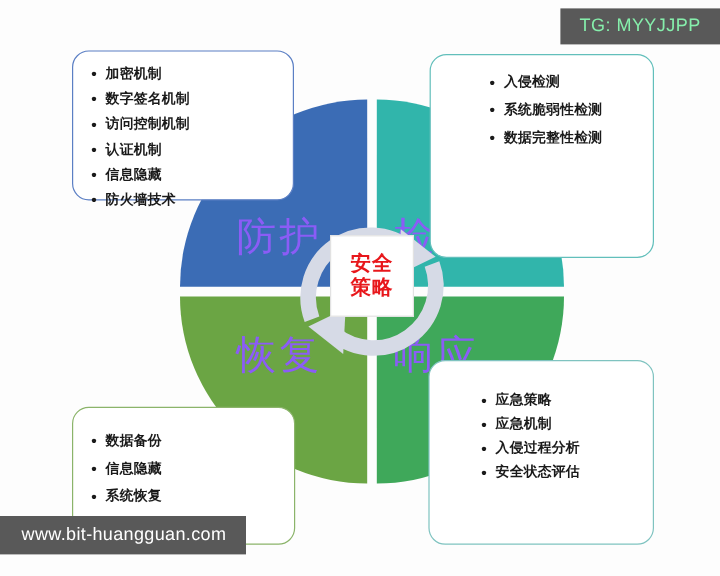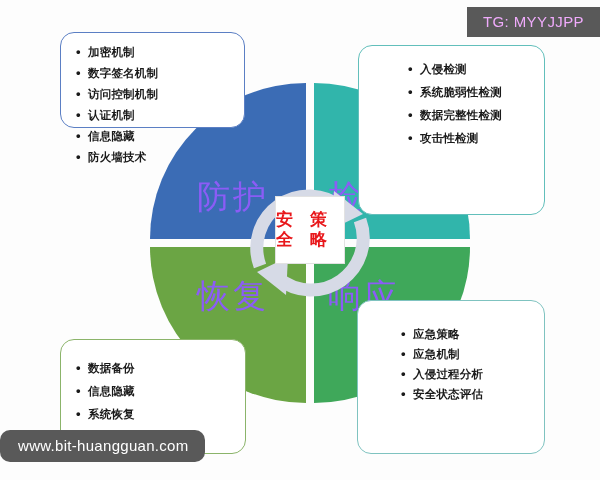--- a/index.html
+++ b/index.html
@@ -49,22 +49,22 @@
   .card li:before {
     content: "•";
     position: absolute;
     left: 1px;
     top: -1px;
     font-size: 13px;
     color: #1a1a1a;
   }
 
   #card-protect {
-    left: 60px;  top: 32px;
-    width: 185px; height: 96px;
+    left: 60px;  top: 42px;
+    width: 185px; height: 125px;
     border-color: #5b7fc4;
     padding: 13px 0 0 14px;
   }
   #card-detect {
     left: 358px; top: 45px;
     width: 187px; height: 170px;
     border-color: #62bfbb;
     padding: 17px 0 0 48px;
   }
   #card-recover {
@@ -127,39 +127,39 @@
 
   
   #policy-badge {
     position: absolute;
     left: 125px; top: 113px;
     width: 70px;  height: 68px;
     background: #ffffff;
     border: 1px solid #e2e2e2;
     box-sizing: border-box;
     display: flex;
-    flex-direction: row;
+    flex-direction: column;
     align-items: center;
     justify-content: center;
     z-index: 6;
   }
   #policy-badge span {
     color: #e8171b;
     font-size: 17px;
     font-weight: bold;
     line-height: 1.15;
     letter-spacing: 1px;
   }
 
   
   #tg-badge {
     position: absolute;
     right: 0; top: 7px;
     background: #595959;
-    color: #f0abfc;
+    color: #86efac;
     font-size: 15px;
     padding: 6px 16px 7px 16px;
     letter-spacing: 0.4px;
     z-index: 9;
   }
   #site-badge {
     position: absolute;
     left: 0; bottom: 18px;
     background: #595959;
     color: #ffffff;
@@ -193,21 +193,20 @@
       <li>信息隐藏</li>
       <li>防火墙技术</li>
     </ul>
   </div>
 
   <div class="card" id="card-detect">
     <ul>
       <li>入侵检测</li>
       <li>系统脆弱性检测</li>
       <li>数据完整性检测</li>
-      <li>攻击性检测</li>
     </ul>
   </div>
 
   <div class="card" id="card-recover">
     <ul>
       <li>数据备份</li>
       <li>信息隐藏</li>
       <li>系统恢复</li>
     </ul>
   </div>
@@ -240,15 +239,15 @@
       <path d="M 130 57 A 52 52 0 0 1 48 115" fill="none" stroke="#d6dae6" stroke-width="13" stroke-linecap="butt"></path>
       <polygon points="56,132 27,109 58,94" fill="#d6dae6"></polygon>
     </svg>
 
     <div id="policy-badge">
       <span style="color: rgb(232, 23, 27);">安全</span>
       <span style="color: rgb(232, 23, 27);">策略</span>
     </div>
   </div>
 
-  <div id="site-badge" style="background: rgb(89, 89, 89); border-radius: 10px;">www.bit-huangguan.com</div>
+  <div id="site-badge" style="background: rgb(89, 89, 89);">www.bit-huangguan.com</div>
 
 </div>
 
 </body></html>

